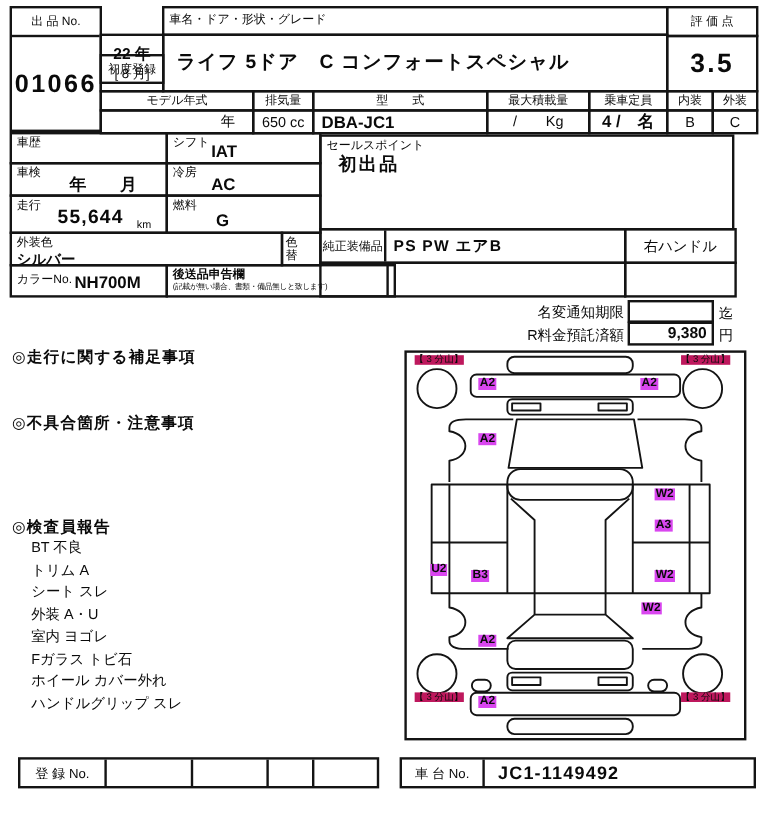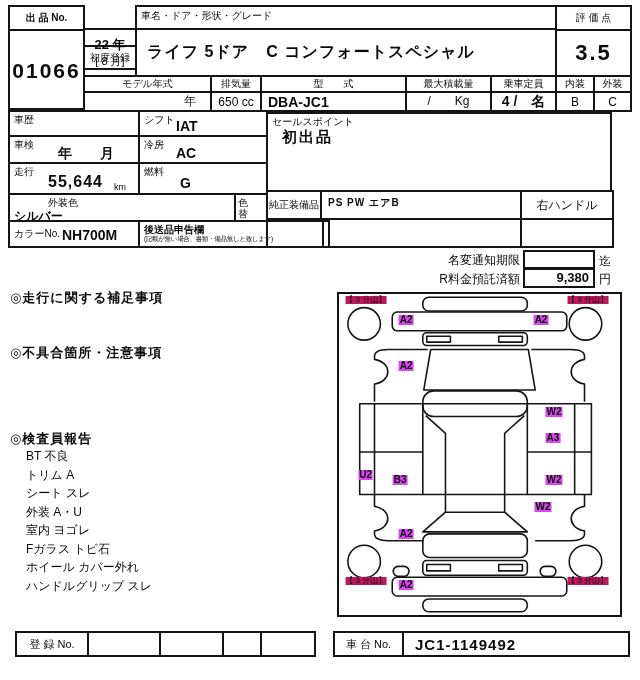--- a/index.html
+++ b/index.html
@@ -30,21 +30,21 @@
   .vline{position:absolute;width:2px;background:#141414;}
   .flex-col{display:flex;flex-direction:column;}
   svg{display:block;}
 </style>
 </head>
 <body>
 
 <div class="sheet">
 
   <div class="abs bx" style="left:8px;top:5px;width:77px;height:105px;">
-    <div style="border-bottom:2px solid #141414;height:22px;font-weight:bold;" class="ctr hdr-cell">出 品 No.</div>
+    <div style="border-bottom:2px solid #141414;height:22px;" class="ctr hdr-cell">出 品 No.</div>
     <div class="ctr big-num" style="height:79px;">01066</div>
   </div>
 
   <div class="abs bx ctr hdr-cell" style="left:83px;top:5px;width:54px;height:25px;margin-top:40px;">初度登録</div>
   <div class="abs bx flex-col ctr" style="left:83px;top:28px;width:54px;height:49px;">
     <span style="font-size:13px;font-weight:bold;">22 年</span>
     <span style="font-size:11px;">[ 8 月]</span>
   </div>
 
   <div class="abs bx hdr-cell lbl-pad" style="left:135px;top:5px;width:422px;height:25px;">車名・ドア・形状・グレード</div>
@@ -89,21 +89,21 @@
   <div class="abs bx" style="left:8px;top:162px;width:132px;height:33px;">
     <span class="lbl lbl-pad abs">走行</span>
     <span class="abs" style="left:38px;top:9px;font-size:16px;font-weight:bold;letter-spacing:1px;">55,644</span>
     <span class="abs unit-sm" style="left:104px;top:18px;">km</span>
   </div>
   <div class="abs bx" style="left:138px;top:162px;width:130px;height:33px;">
     <span class="lbl lbl-pad abs">燃料</span>
     <span class="abs val-md" style="left:40px;top:11px;">G</span>
   </div>
 
-  <div class="abs bx" style="left:8px;top:193px;width:228px;height:29px;padding-left:34px;">
+  <div class="abs bx" style="left:8px;top:193px;width:228px;height:29px;">
     <span class="lbl lbl-pad abs">外装色</span>
     <span class="abs val-sm" style="left:4px;top:13px;font-weight:bold;">シルバー</span>
   </div>
   <div class="abs bx" style="left:234px;top:193px;width:34px;height:29px;">
     <span class="lbl" style="display:block;padding:2px 16px 0 2px;">色替</span>
   </div>
 
   <div class="abs bx" style="left:8px;top:220px;width:132px;height:28px;">
     <span class="lbl abs" style="left:4px;top:6px;">カラーNo.</span>
     <span class="abs val-md" style="left:52px;top:5px;">NH700M</span>
@@ -113,21 +113,21 @@
     <span class="tiny-note" style="display:block;padding-left:4px;">(記載が無い場合、書類・備品無しと致します)</span>
   </div>
 
   <div class="abs bx" style="left:266px;top:112px;width:346px;height:80px;">
     <span class="lbl" style="display:block;padding:2px 0 0 4px;">セールスポイント</span>
     <span style="display:block;padding:1px 0 0 14px;font-size:15px;font-weight:bold;letter-spacing:2px;">初出品</span>
   </div>
 
   <div class="abs bx" style="left:266px;top:190px;width:256px;height:30px;">
     <div class="abs ctr hdr-cell" style="left:0;top:0;width:54px;height:26px;border-right:2px solid #141414;">純正装備品</div>
-    <span class="abs" style="left:60px;top:4px;font-size:10px;font-weight:bold;letter-spacing:1px;">PS PW エアB</span>
+    <span class="abs" style="left:60px;top:4px;font-size:13px;font-weight:bold;letter-spacing:1px;">PS PW エアB</span>
   </div>
   <div class="abs bx ctr val-sm" style="left:520px;top:190px;width:94px;height:30px;">右ハンドル</div>
 
   <div class="abs bx" style="left:266px;top:218px;width:256px;height:30px;">
     <div class="vline" style="left:54px;top:0;height:26px;"></div>
   </div>
   <div class="abs bx" style="left:520px;top:218px;width:94px;height:30px;"></div>
 
   <div class="abs fee-lbl" style="left:390px;top:252px;width:130px;height:16px;">名変通知期限</div>
   <div class="abs bx fee-val" style="left:523px;top:250px;width:72px;height:19px;"></div>

